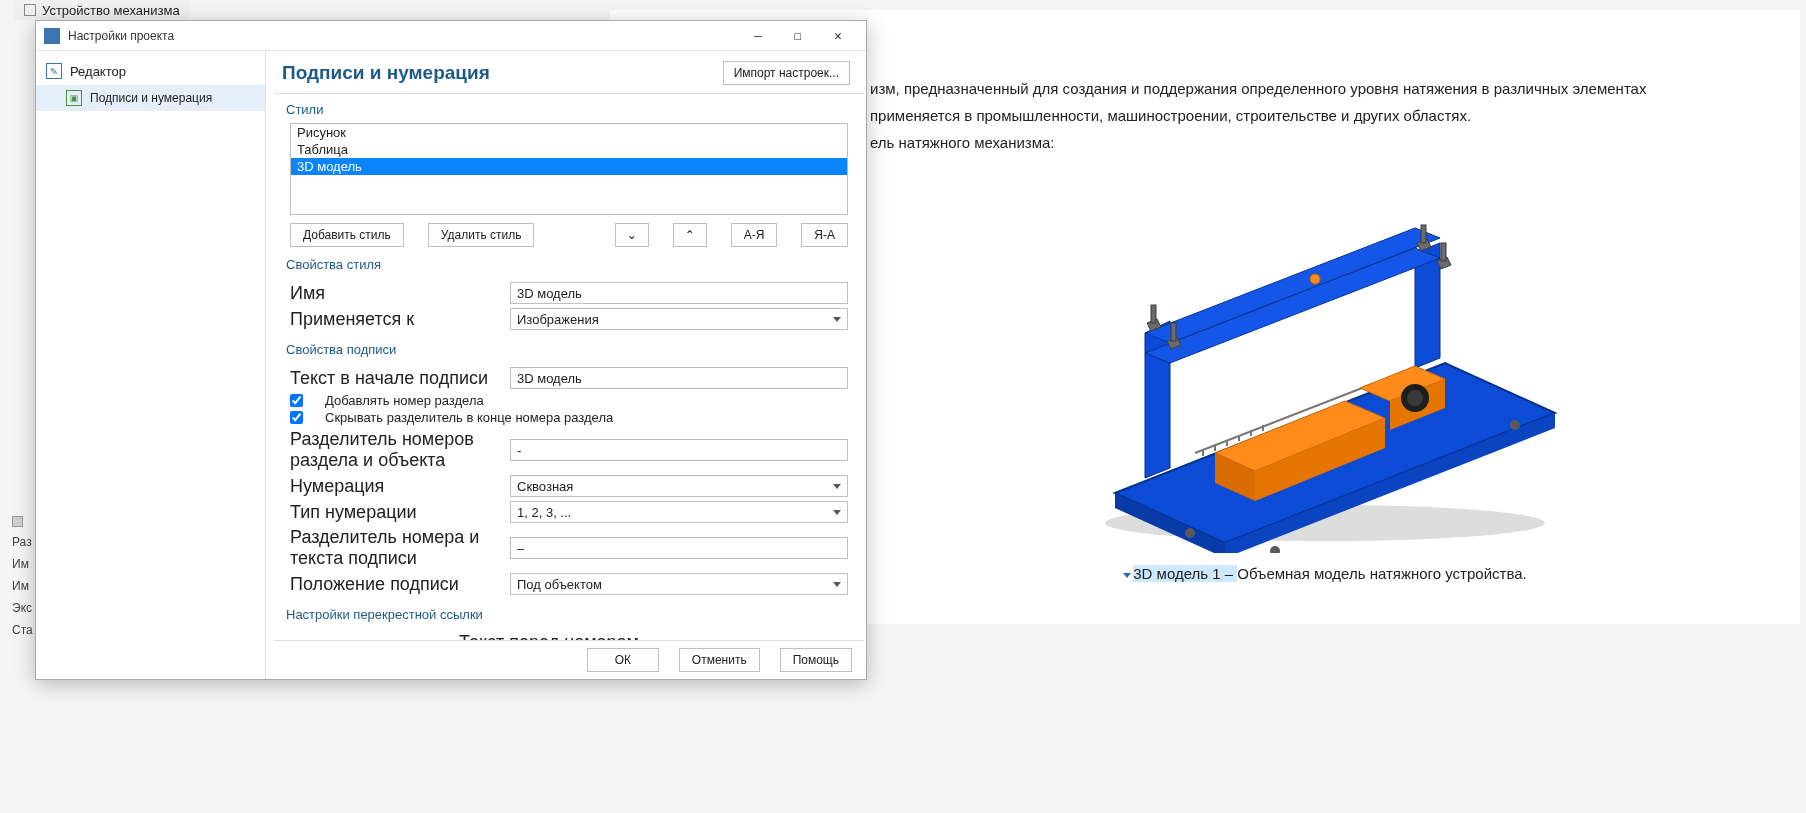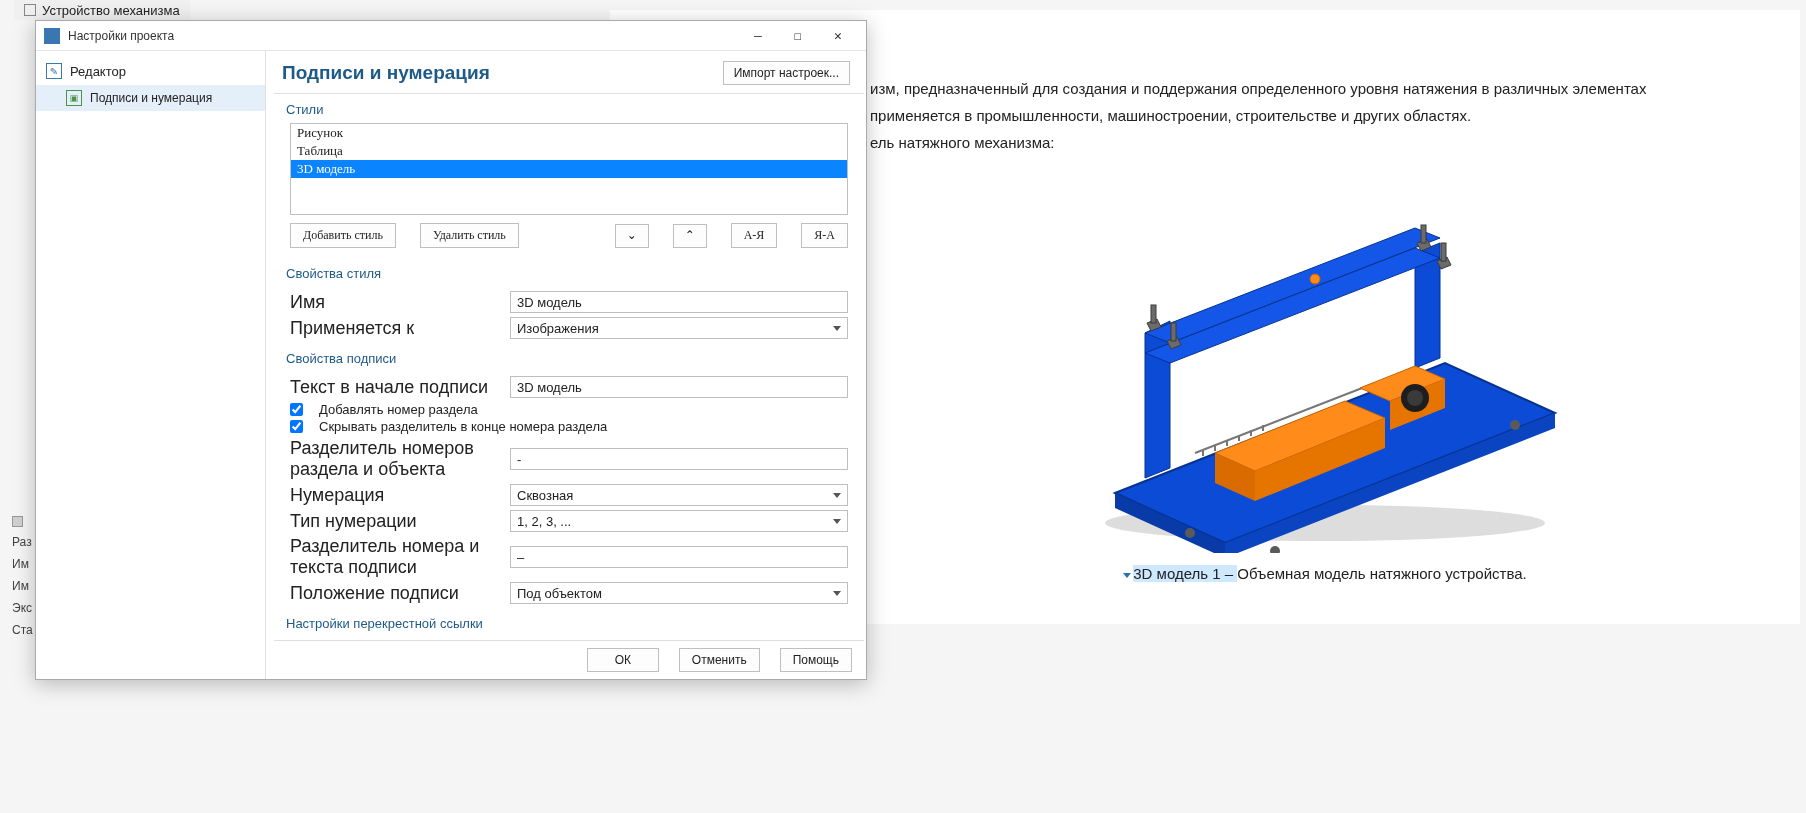--- a/index.html
+++ b/index.html
@@ -165,22 +165,21 @@
     margin: 0 2px 0 8px;
   }
 
   .section-head {
     padding: 8px 16px 6px 12px;
     color: #1e5a87;
     font-size: 13px;
     background: #fff;
   }
   .section-box {
-    margin: 0 16px 10px 16px;
-    font-family: Liberation Serif, serif;
+    margin: 0 16px 2px 16px;
   }
 
   .styles-list {
     border: 1px solid #bfbfbf;
     height: 92px;
     overflow: auto;
     background: #fff;
     font-size: 13px;
   }
   .styles-list .row { padding: 1px 6px; cursor: default; }
@@ -217,21 +216,21 @@
     background: #fff;
     display: flex; align-items: center; justify-content: space-between;
   }
   .prop-row .ctrl .dd {
     width: 0; height: 0;
     border-left: 4px solid transparent;
     border-right: 4px solid transparent;
     border-top: 5px solid #555;
   }
   .prop-check {
-    display: flex; align-items: center; gap: 16px;
+    display: flex; align-items: center; gap: 22px;
     margin: 2px 16px;
     font-size: 13px;
   }
   .prop-check input { margin: 0; }
 
   .dialog-footer {
     height: 38px;
     display: flex; align-items: center; justify-content: flex-end;
     gap: 20px;
     padding-right: 14px;

